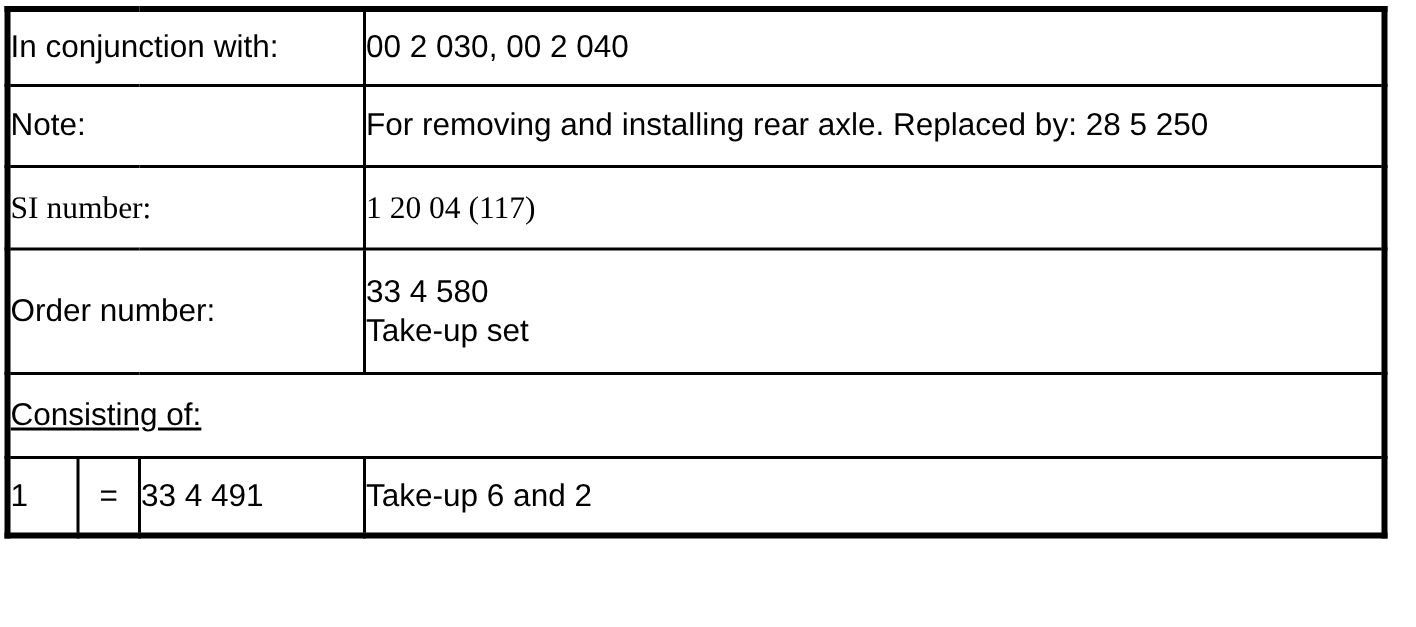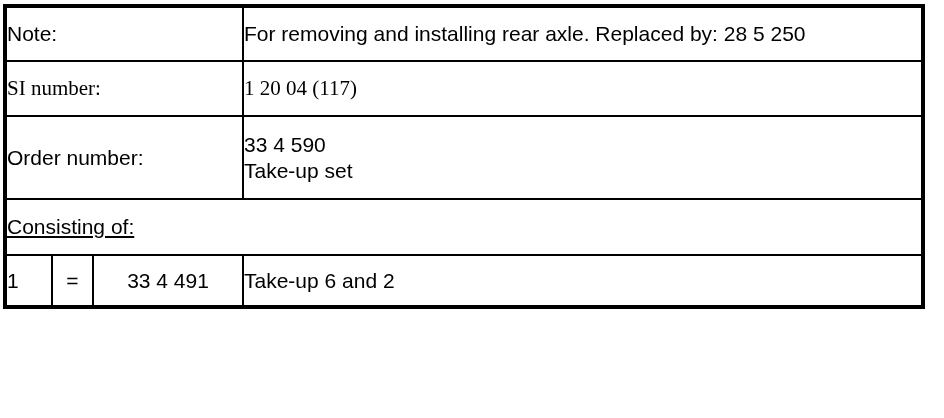--- a/index.html
+++ b/index.html
@@ -34,21 +34,21 @@
     vertical-align: middle;
     padding: 0;
     overflow: hidden;
     white-space: nowrap;
   }
   td.label-cell   { padding-left: 13px; }
   td.value-cell   { padding-left: 11px; }
   td.section-cell { padding-left: 13px; text-decoration: underline; }
   td.pos-cell     { padding-left: 13px; }
   td.eq-cell      { text-align: center; }
-  td.part-cell    { padding-left: 17px; text-align: center; }
+  td.part-cell    { padding-left: 17px; }
   .two-line div   { line-height: 26px; }
   tr.r1 td { height: 48px; }
   tr.r2 td { height: 52px; margin-left: 12px; }
   tr.r3 td { height: 52px; }
   tr.r4 td { height: 53px; font-family: Liberation Serif, serif; }
   tr.r5 td { height: 81px; }
   tr.r6 td { height: 54px; }
   tr.r7 td { height: 49px; }
 </style>
 </head>
@@ -56,32 +56,36 @@
 
 <div class="page">
   <table class="spec-table">
     <colgroup>
       <col style="width:47px">
       <col style="width:41px">
       <col style="width:150px">
       <col>
     </colgroup>
     <tbody>
+      <tr class="r1">
+        <td class="label-cell" colspan="3">In conjunction with:</td>
+        <td class="value-cell">00 2 030, 00 2 040</td>
+      </tr>
       <tr class="r2">
         <td class="label-cell" colspan="3">Note:</td>
         <td class="value-cell">For removing and installing rear axle. Replaced by: 28 5 250</td>
       </tr>
       <tr class="r4">
         <td class="label-cell" colspan="3">SI number:</td>
         <td class="value-cell">1 20 04 (117)</td>
       </tr>
       <tr class="r5">
         <td class="label-cell" colspan="3" style="vertical-align: middle;">Order number:</td>
         <td class="value-cell two-line">
-          <div>33 4 590</div>
+          <div>33 4 580</div>
           <div>Take-up set</div>
         </td>
       </tr>
       <tr class="r6">
         <td class="section-cell" colspan="4">Consisting of:</td>
       </tr>
       <tr class="r7">
         <td class="pos-cell">1</td>
         <td class="eq-cell">=</td>
         <td class="part-cell">33 4 491</td>

